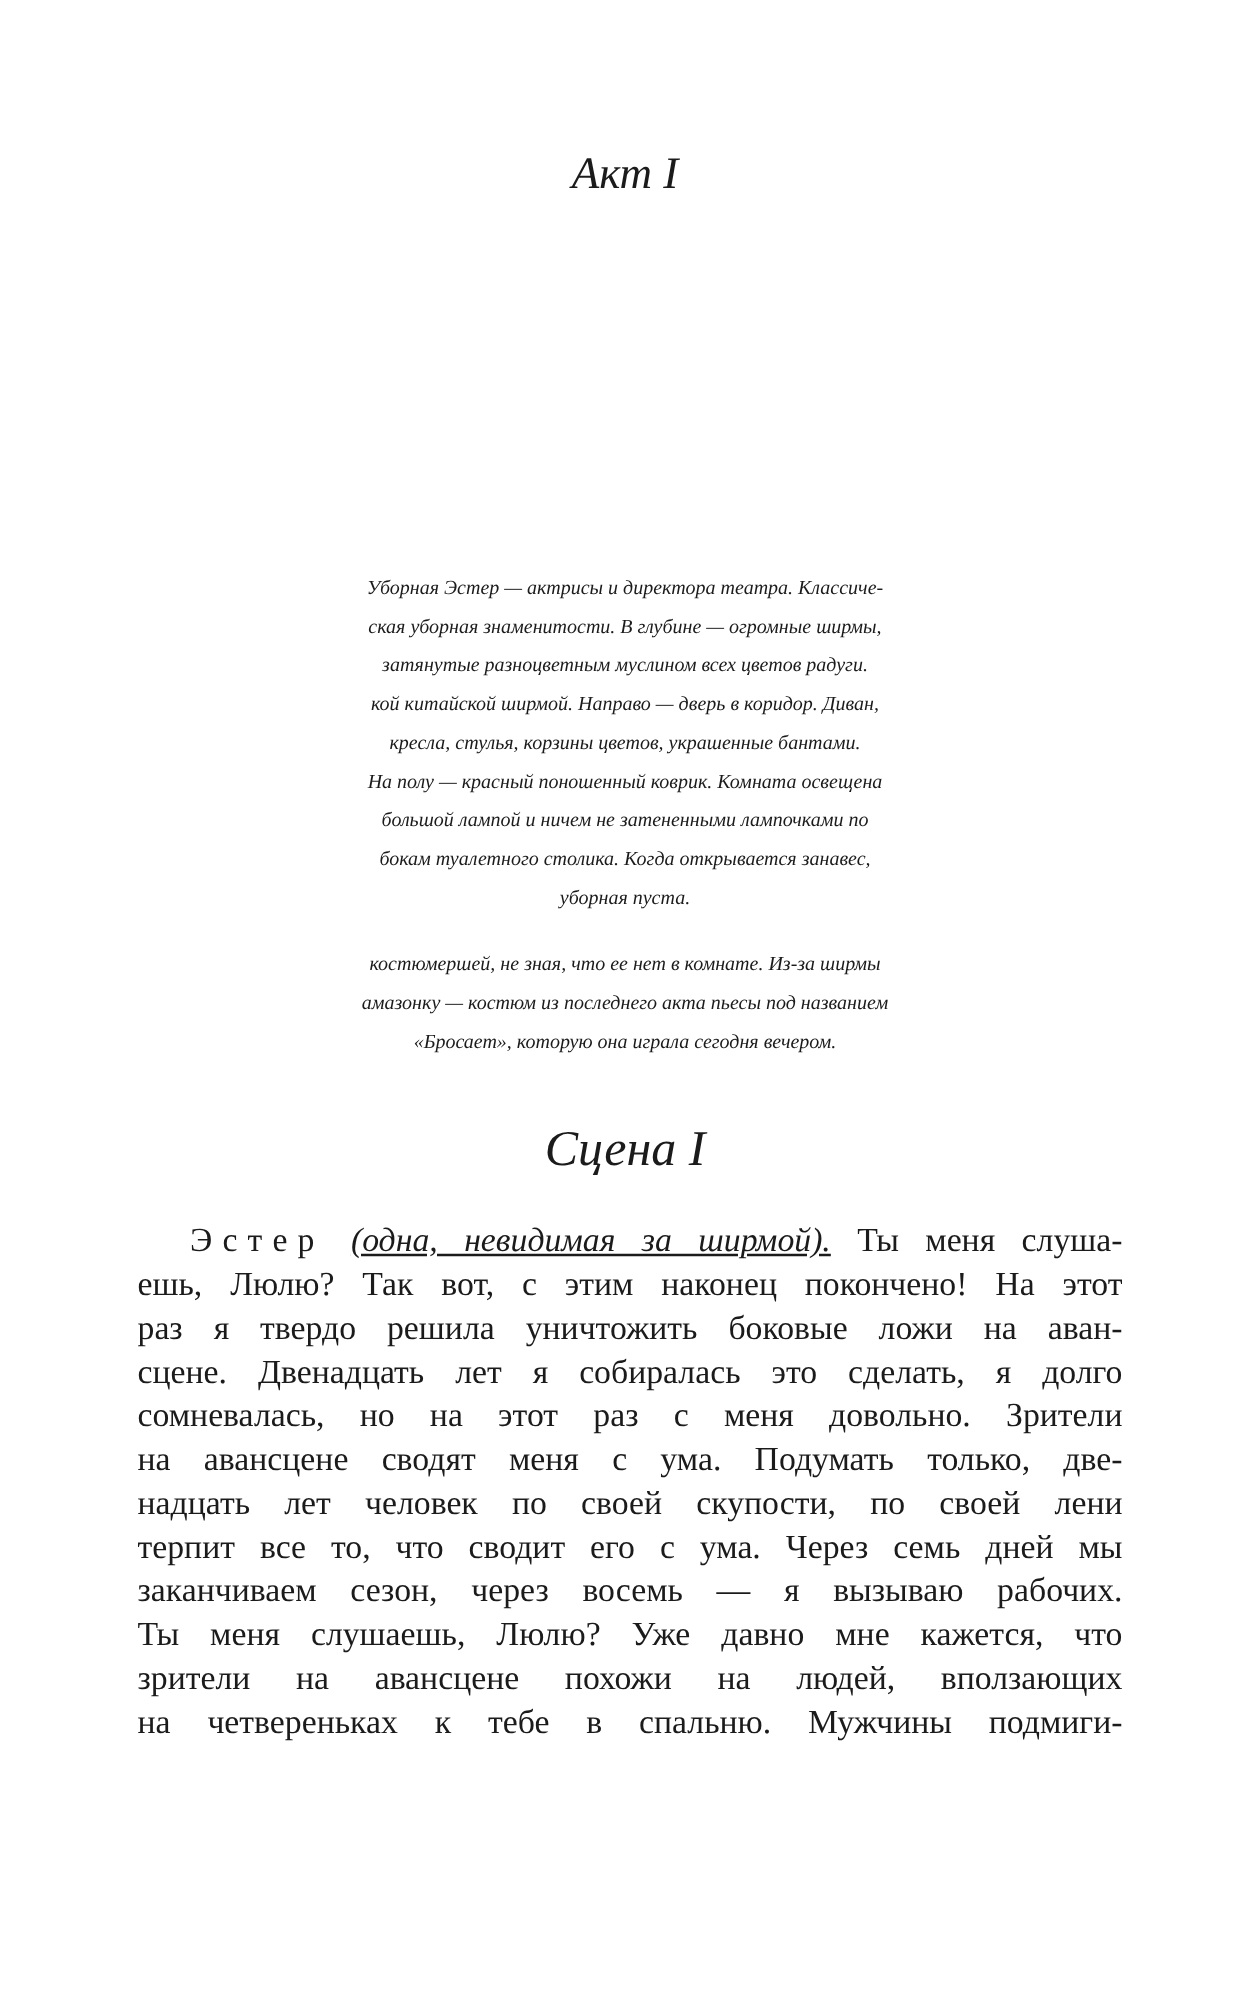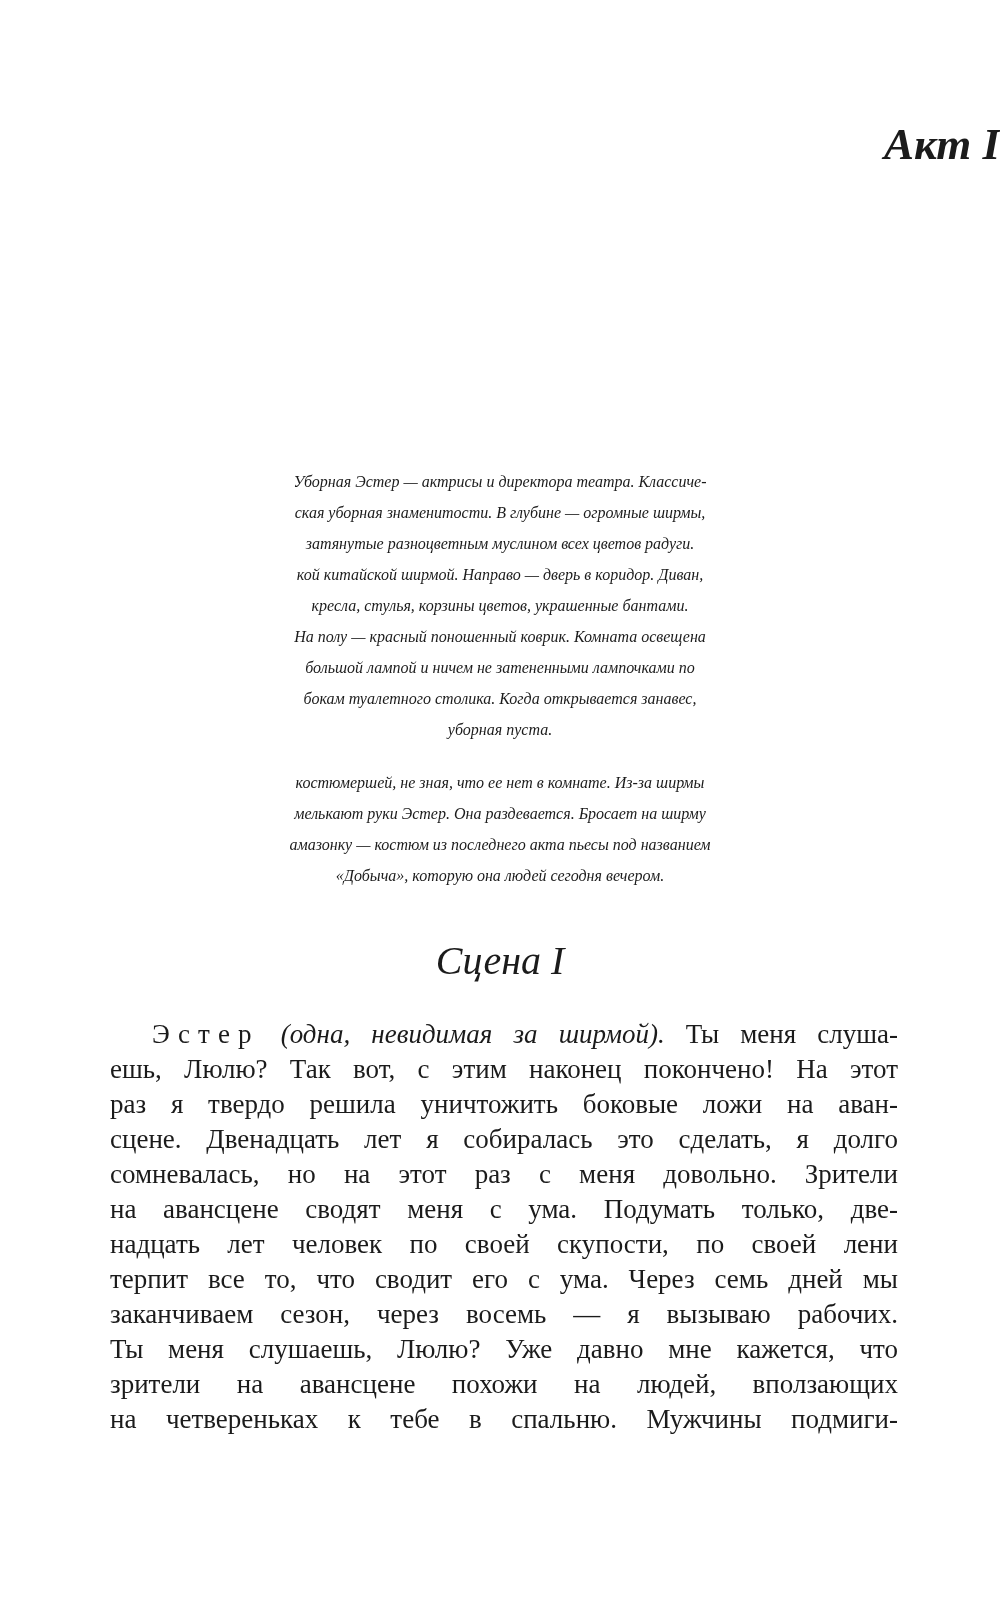--- a/index.html
+++ b/index.html
@@ -8,24 +8,24 @@
     height: 1600px;
     background: #ffffff;
     color: #1b1b1b;
     font-family: "Liberation Serif", serif;
     overflow: hidden;
   }
 
   .act-title {
     margin: 0;
     padding-top: 116px;
-    text-align: right;
+    text-align: center;
     font-style: italic;
-    font-weight: bold;
-    font-size: 45px;
+    font-weight: normal;
+    font-size: 36px;
     line-height: 1.25;
   }
 
   .stage-block {
     width: 744px;
     margin: 0 auto;
     font-style: italic;
     font-size: 16px;
     line-height: 31px;
     text-align: center;
@@ -48,44 +48,43 @@
     font-size: 27px;
     line-height: 35px;
   }
   .dialogue-line {
     text-align: justify;
     text-align-last: justify;
   }
   .dialogue-line.first { text-indent: 42px; }
 
   .speaker { letter-spacing: 0.3em; }
-  .parenthetical { font-style: italic; }
+  .parenthetical { font-style: italic; text-decoration: underline; }
 </style>
 </head>
 <body style="background: rgb(255, 255, 255); color: rgb(27, 27, 27);">
 
 <h1 class="act-title">Акт I</h1>
 
 <div class="stage-block first">
   <div class="sd-line">Уборная Эстер — актрисы и директора театра. Классиче-</div>
   <div class="sd-line">ская уборная знаменитости. В глубине — огромные ширмы,</div>
   <div class="sd-line">затянутые разноцветным муслином всех цветов радуги.</div>
   <div class="sd-line">кой китайской ширмой. Направо — дверь в коридор. Диван,</div>
   <div class="sd-line">кресла, стулья, корзины цветов, украшенные бантами.</div>
   <div class="sd-line">На полу — красный поношенный коврик. Комната освещена</div>
   <div class="sd-line">большой лампой и ничем не затененными лампочками по</div>
   <div class="sd-line">бокам туалетного столика. Когда открывается занавес,</div>
   <div class="sd-line">уборная пуста.</div>
 </div>
 
 <div class="stage-block second">
   <div class="sd-line">костюмершей, не зная, что ее нет в комнате. Из-за ширмы</div>
-  <div class="sd-line">мелькают руки Эстер. Она раздевается. Бросает на ширму</div>
   <div class="sd-line">амазонку — костюм из последнего акта пьесы под названием</div>
-  <div class="sd-line">«Добыча», которую она людей сегодня вечером.</div>
+  <div class="sd-line">«Бросает», которую она играла сегодня вечером.</div>
 </div>
 
 <h2 class="scene-title">Сцена I</h2>
 
 <div class="dialogue">
   <div class="dialogue-line first">
     <span class="speaker">Эстер</span>
     <span class="parenthetical">(одна, невидимая за ширмой).</span>
     <span>Ты меня слуша-</span>
   </div>

